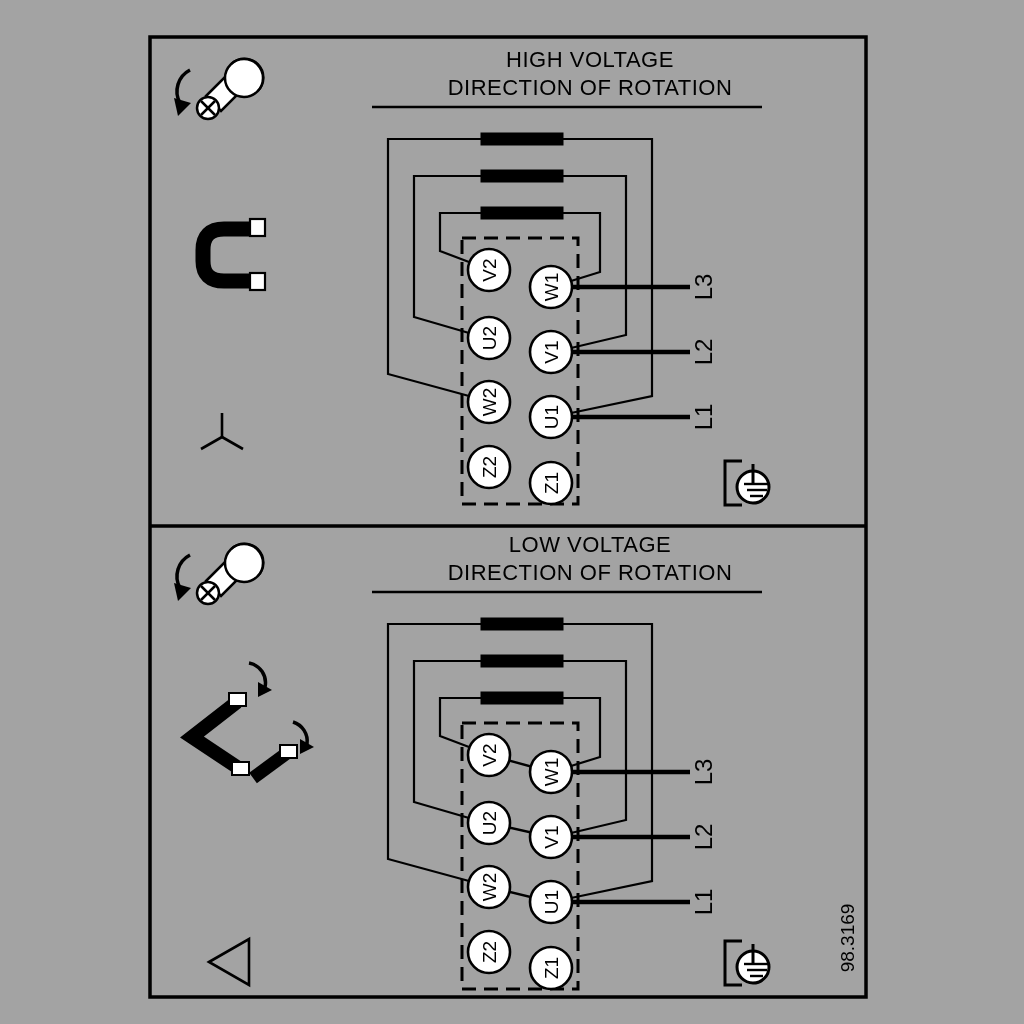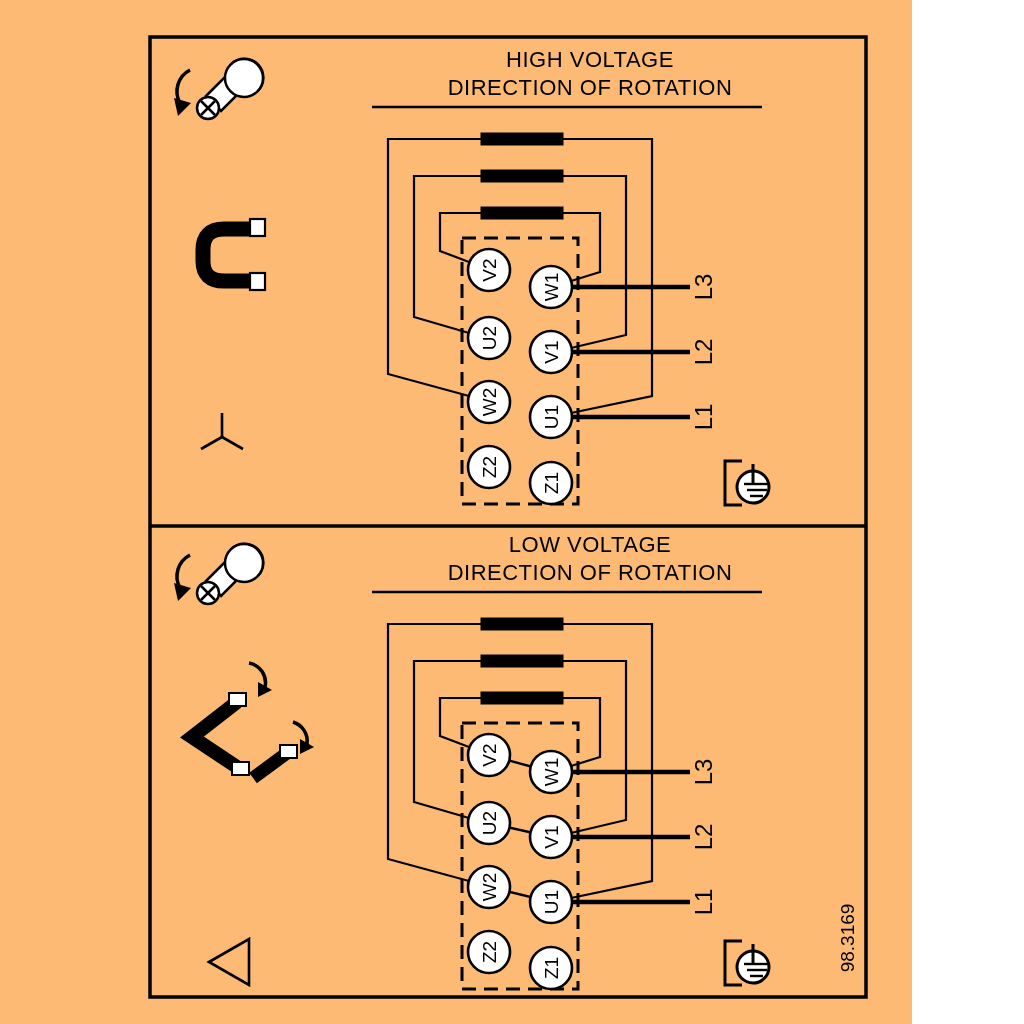--- a/index.html
+++ b/index.html
@@ -1,16 +1,16 @@
 <!DOCTYPE html>
 <html><head>
 <meta charset="utf-8">
 <style>
   html,body{margin:0;padding:0;background:#ffffff;}
-  .stage{position:relative;width:912px;height:1024px;background:#fdba74;overflow:hidden;}
+  .stage{position:relative;width:1024px;height:1024px;background:#a3a3a3;overflow:hidden;}
   svg{position:absolute;left:0;top:0;}
   svg text{font-family:"Liberation Sans","DejaVu Sans",sans-serif;fill:#000;}
   .t{font-size:22px;letter-spacing:.5px;}
   .term{font-size:19px;}
   .ll{font-size:24px;}
   .ref{font-size:19px;}
 </style>
 </head>
 <body>
 

